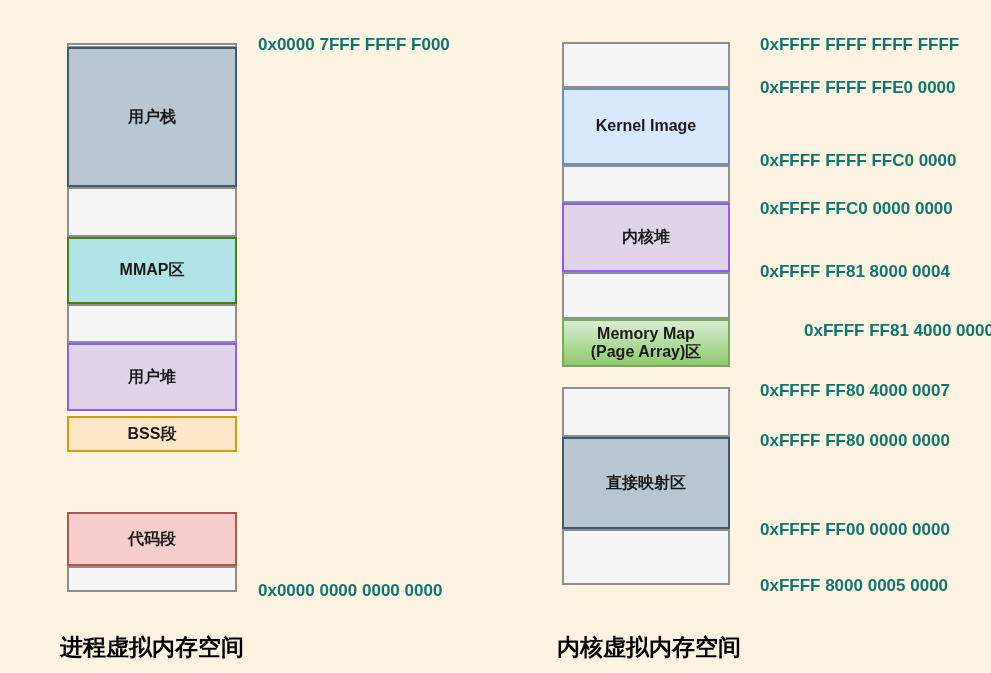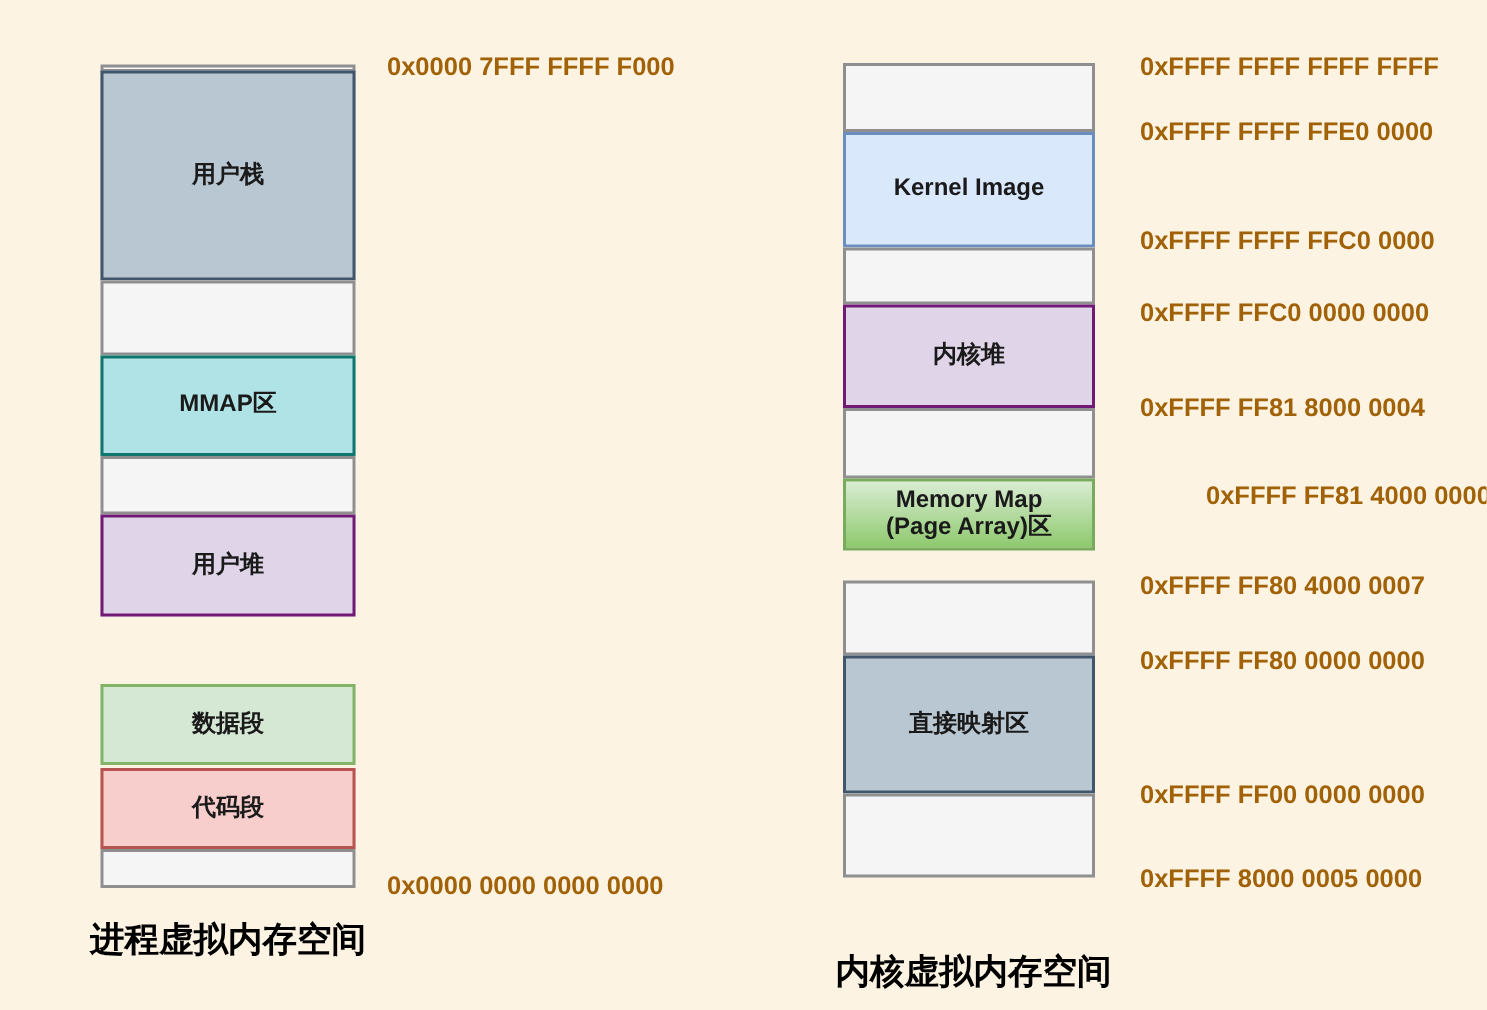--- a/index.html
+++ b/index.html
@@ -21,63 +21,63 @@
     justify-content: center;
     text-align: center;
     font-weight: bold;
     font-size: 16px;
     line-height: 1.15;
     color: #1a1a1a;
     white-space: pre-line;
   }
   .gap      { background: #f5f5f5; border: 2px solid #8f8f8f; }
   .bluegray { background: #b9c7d2; border: 2px solid #41566b; }
-  .teal     { background: #b0e3e6; border: 2px solid #0f766e; }
-  .purple   { background: #e0d5e8; border: 2px solid #701a75; }
+  .teal     { background: #b0e3e6; border: 2px solid #4d7c0f; }
+  .purple   { background: #e0d5e8; border: 2px solid #8b5cf6; }
   .orange   { background: #ffe8c9; border: 2px solid #d79b00; }
   .green    { background: #d5e8d4; border: 2px solid #82b366; }
   .red      { background: #f8cecc; border: 2px solid #b85450; }
   .blue     { background: #dae8fc; border: 2px solid #6c8ebf; }
   .greengrad{ background: linear-gradient(#d9ecd2, #8ec96e); border: 2px solid #79ab5e; }
   .addr {
     position: absolute;
     font-weight: bold;
     font-size: 17px;
     line-height: 19px;
     height: 19px;
     white-space: nowrap;
-    color: #a16207;
+    color: #0f766e;
   }
   .diagram-title {
     position: absolute;
     font-weight: bold;
     font-size: 23px;
     color: #000;
     white-space: nowrap;
   }
 </style>
 </head>
 <body>
 
 <div class="column" style="left:67px; top:43px; width:170px; height:549px;">
   <div class="seg gap" style="top:0;     height:5px;"></div>
   <div class="seg bluegray" style="top:4px;   height:140px;">用户栈</div>
   <div class="seg gap" style="top:144px; height:50px;"></div>
   <div class="seg teal" style="top:194px; height:67px;">MMAP区</div>
   <div class="seg gap" style="top:261px; height:39px;"></div>
   <div class="seg purple" style="top:300px; height:68px;">用户堆</div>
-  <div class="seg green" style="top:413px; height:54px;">数据段</div>
+  <div class="seg orange" style="top:373px; height:36px;">BSS段</div>
   <div class="seg red" style="top:469px; height:54px;font-family:Liberation Serif, serif;">代码段</div>
   <div class="seg gap" style="top:523px; height:26px;"></div>
 </div>
 
 <div class="addr" style="left:258px; top:35px;">0x0000 7FFF FFFF F000</div>
 <div class="addr" style="left:258px; top:581px;">0x0000 0000 0000 0000</div>
 
-<div class="diagram-title" style="left:60px; top:611px;">进程虚拟内存空间</div>
+<div class="diagram-title" style="left:60px; top:632px;">进程虚拟内存空间</div>
 
 <div class="column" style="left:562px; top:42px; width:168px; height:543px;">
   <div class="seg gap" style="top:0;     height:46px;"></div>
   <div class="seg blue" style="top:46px;  height:77px;">Kernel Image</div>
   <div class="seg gap" style="top:123px; height:38px;"></div>
   <div class="seg purple" style="top:161px; height:69px;">内核堆</div>
   <div class="seg gap" style="top:230px; height:47px;"></div>
   <div class="seg greengrad" style="top:277px; height:48px;">Memory Map
 (Page Array)区</div>
   <div class="seg gap" style="top:345px; height:50px;"></div>

